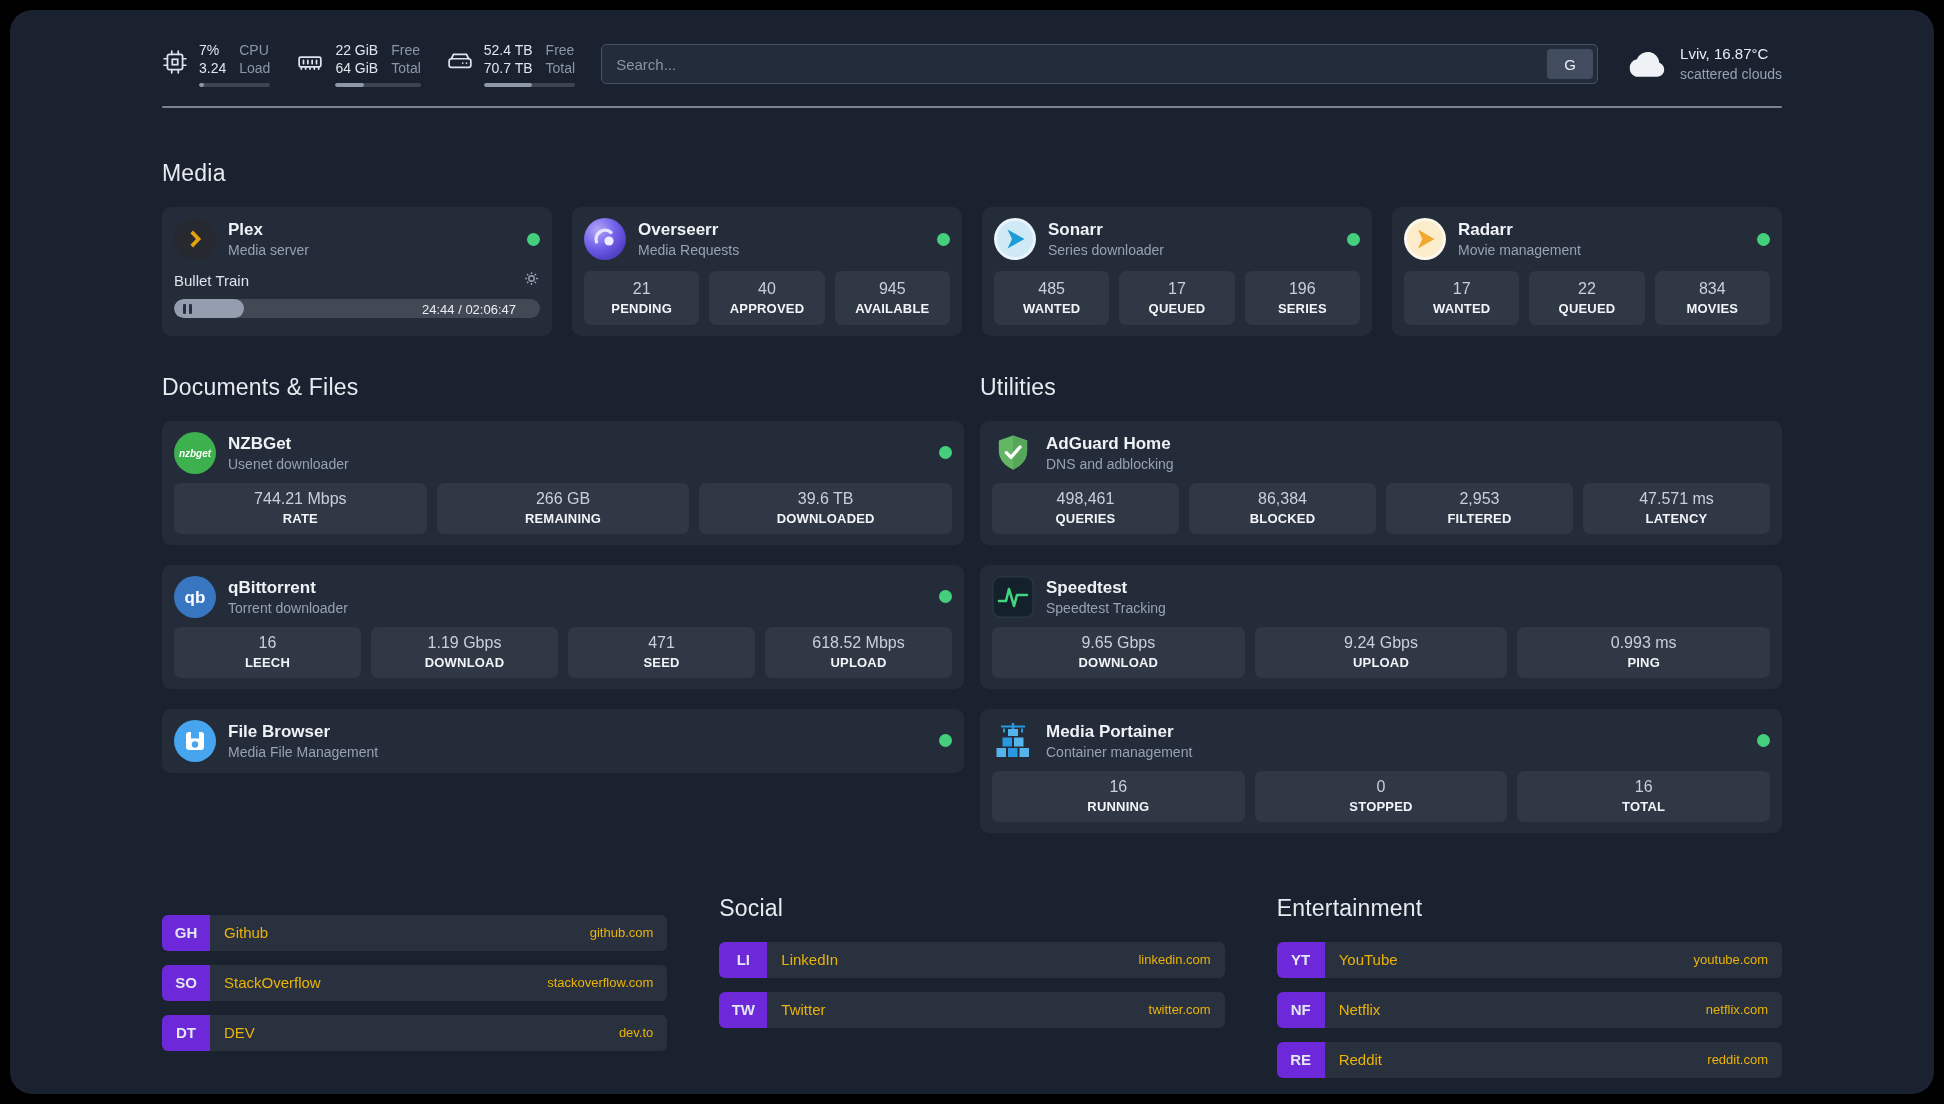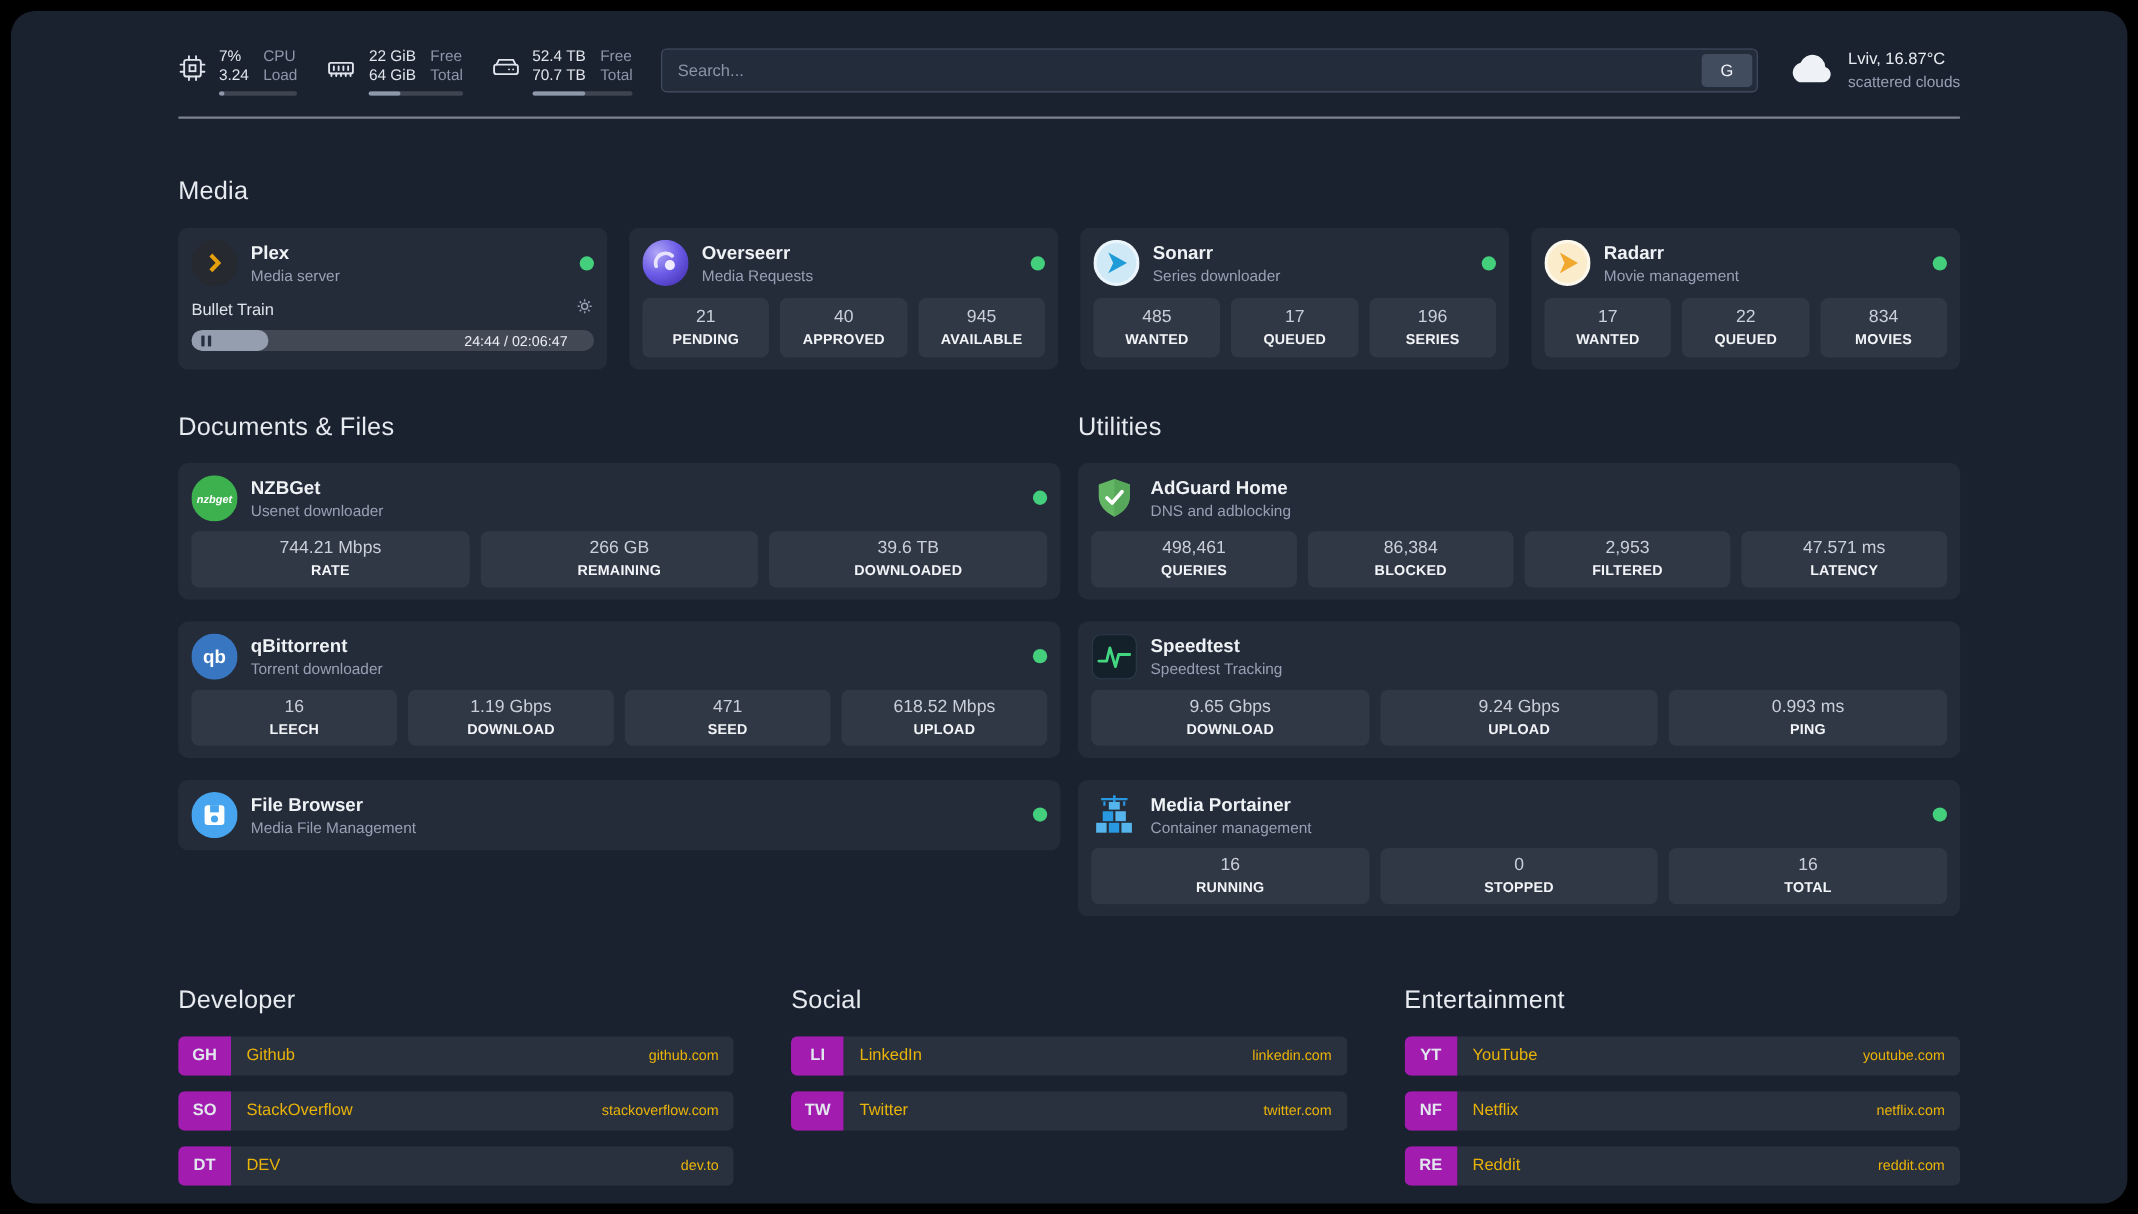--- a/index.html
+++ b/index.html
@@ -15,21 +15,21 @@
   .res-rows{display:flex;gap:13px;}
   .res-col{display:flex;flex-direction:column;line-height:1.32;font-size:14px;}
   .res-col.vals{color:#e2e6ec;}
   .res-col.labs{color:#8c96a8;}
   .res-bar{height:4px;width:100%;background:rgba(255,255,255,0.16);border-radius:2px;overflow:hidden;}
   .res-bar i{display:block;height:100%;background:#8d98ab;border-radius:2px;}
   .search{flex:1;display:flex;align-items:center;background:#232c3b;border:1px solid #465063;border-radius:5px;height:38px;}
   .search input{flex:1;background:transparent;border:0;outline:none;color:#dfe4ec;padding:0 14px;font-size:15px;font-family:inherit;}
   .search input::placeholder{color:#8a94a6;}
   .g-btn{width:46px;height:30px;margin-right:4px;background:#414c5f;border:0;border-radius:4px;color:#eef1f6;font-size:15px;display:flex;align-items:center;justify-content:center;cursor:pointer;font-family:inherit;}
-  .weather{display:flex;align-items:flex-start;gap:12px;}
+  .weather{display:flex;align-items:flex-end;gap:12px;}
   .wtext{line-height:1.35;}
   .wloc{font-size:15px;color:#e9edf2;}
   .wcond{font-size:14px;color:#97a1b3;}
   .divider{height:2px;background:rgba(224,230,238,0.5);border-radius:1px;margin-top:14px;}
 
   
   .sect-title{font-size:23px;font-weight:500;color:#e7eaef;letter-spacing:.2px;}
   .media-sect{margin-top:52px;}
   .media-grid{display:grid;grid-template-columns:repeat(4,1fr);gap:20px;margin-top:20px;}
 
@@ -62,21 +62,21 @@
   .colstack{display:flex;flex-direction:column;gap:20px;margin-top:20px;}
 
   
   .circ{border-radius:50%;width:42px;height:42px;display:flex;align-items:center;justify-content:center;}
   .plexc{background:#26292f;}
 
   
   .bookmarks{display:grid;grid-template-columns:1fr 1fr 1fr;gap:52px;margin-top:62px;align-items:start;}
   .brows{display:flex;flex-direction:column;gap:14px;margin-top:20px;}
   .brow{display:flex;height:36px;border-radius:6px;overflow:hidden;cursor:pointer;}
-  .babbr{width:48px;flex:none;background:#a21caf;color:#e2e7ee;font-weight:700;font-size:15px;display:flex;align-items:center;justify-content:center;}
+  .babbr{width:48px;flex:none;background:#6d28d9;color:#e2e7ee;font-weight:700;font-size:15px;display:flex;align-items:center;justify-content:center;}
   .bpill{flex:1;background:#29313f;display:flex;align-items:center;justify-content:space-between;padding:0 14px;}
   .bname{font-size:15px;color:#eab308;}
   .bdom{font-size:13px;color:#eab308;}
 </style>
 </head>
 <body>
 
 <div class="frame">
 <div class="page">
 <div class="container">
@@ -515,21 +515,20 @@
           </div>
         </div>
 
       </div>
     </div>
   </div>
 
   <div class="bookmarks">
 
     <div>
-      <div class="sect-title">Developer</div>
       <div class="brows">
         <div class="brow">
           <span class="babbr">GH</span>
           <span class="bpill">
             <span class="bname">Github</span>
             <span class="bdom">github.com</span>
           </span>
         </div>
         <div class="brow">
           <span class="babbr">SO</span>

